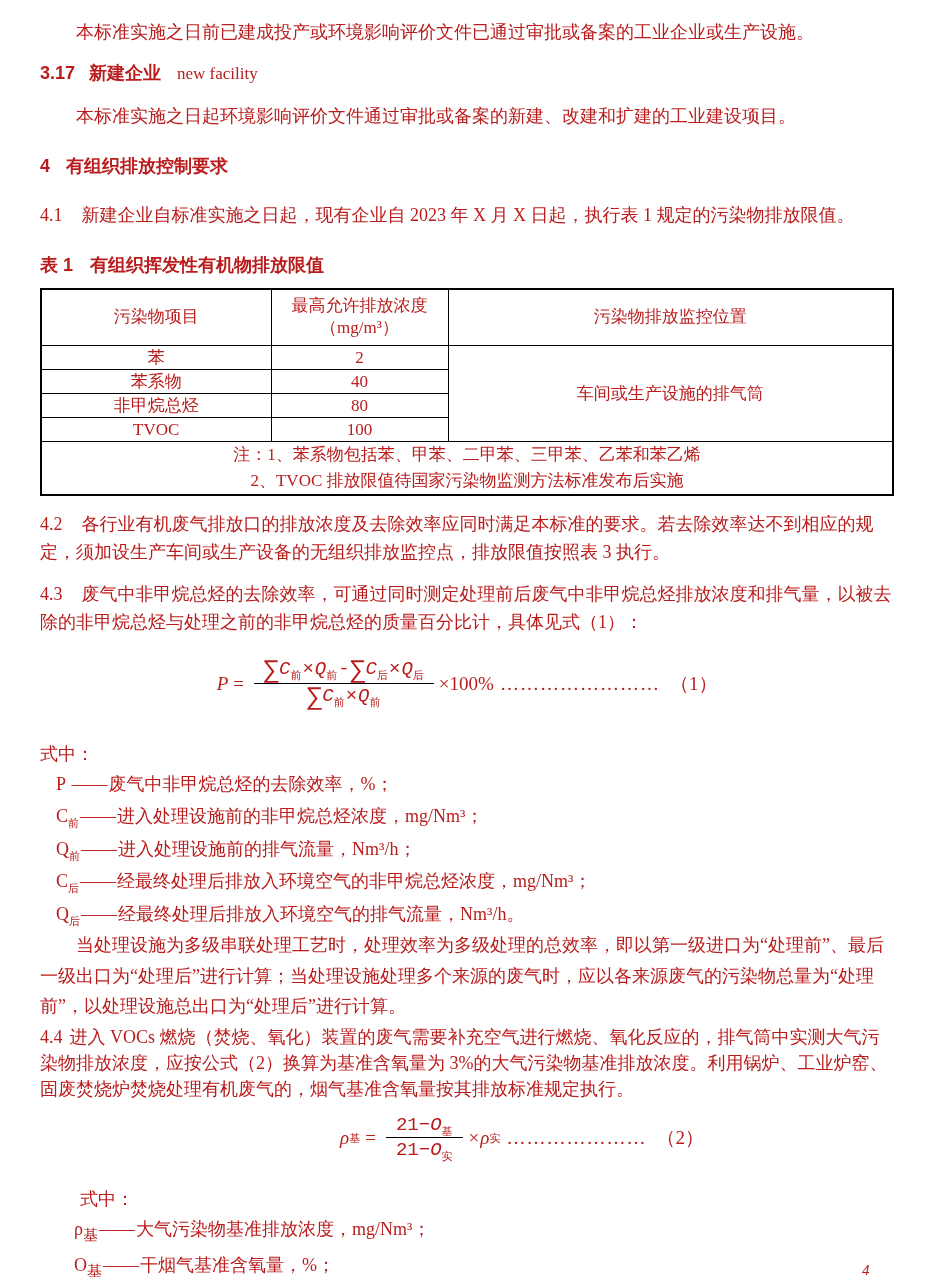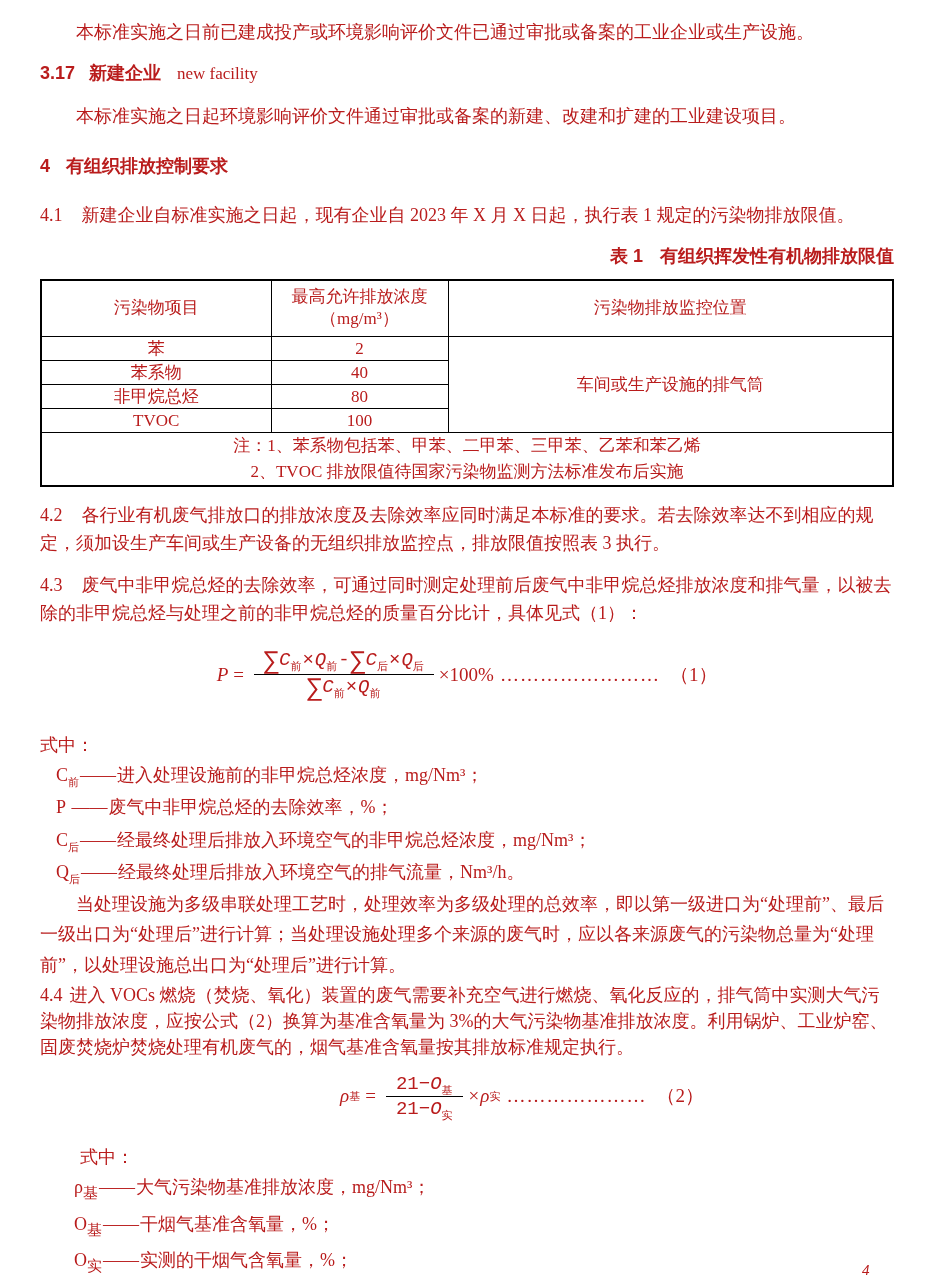--- a/index.html
+++ b/index.html
@@ -26,21 +26,21 @@
   .h317 .t-en  { font-family: "Liberation Serif", "DejaVu Serif", serif; font-weight: normal; font-size: 17px; }
 
   .h4 { margin-top: 22px; font-size: 18px; }
   .h4 .s-num { margin-right: 16px; }
 
   .clause { margin-top: 21px; }
   .cnum  { margin-right: 19px; }
   .cnum-tight { margin-right: 7px; margin-top: 44px; }
   .mt14 { margin-top: 14px; }
 
-  .table-title { margin-top: 13px; text-align: right; font-size: 18px; }
+  .table-title { margin-top: 22px; text-align: left; font-size: 18px; }
   .table-title .tt-gap { margin-left: 17px; }
 
   table.t1 {
     width: 100%;
     margin-top: 9px;
     border-collapse: collapse;
     border: 2px solid #000;
     table-layout: fixed;
   }
   table.t1 td {
@@ -172,22 +172,23 @@
       <span class="fnum"><span class="sigma">∑</span><span class="fvar">C</span><sub>前</sub><span class="fop">×</span><span class="fvar">Q</span><sub>前</sub><span class="fop">-</span><span class="sigma">∑</span><span class="fvar">C</span><sub>后</sub><span class="fop">×</span><span class="fvar">Q</span><sub>后</sub></span>
       <span class="fden"><span class="sigma">∑</span><span class="fvar">C</span><sub>前</sub><span class="fop">×</span><span class="fvar">Q</span><sub>前</sub></span>
     </span>
     <span>×100%</span>
     <span class="fdots">……………………</span>
     <span class="flabel">（1）</span>
   </div>
 
   <p class="where">式中：</p>
 
+  <p class="def-line"><span class="dsym">P</span><sub></sub> <span class="ddash">——</span><span>废气中非甲烷总烃的去除效率，%；</span></p>
   <p class="def-line"><span class="dsym">C</span><sub>前</sub><span class="ddash">——</span><span>进入处理设施前的非甲烷总烃浓度，mg/Nm³；</span></p>
-  <p class="def-line"><span class="dsym">P</span><sub></sub> <span class="ddash">——</span><span>废气中非甲烷总烃的去除效率，%；</span></p>
+  <p class="def-line"><span class="dsym">Q</span><sub>前</sub><span class="ddash">——</span><span>进入处理设施前的排气流量，Nm³/h；</span></p>
   <p class="def-line"><span class="dsym">C</span><sub>后</sub><span class="ddash">——</span><span>经最终处理后排放入环境空气的非甲烷总烃浓度，mg/Nm³；</span></p>
   <p class="def-line"><span class="dsym">Q</span><sub>后</sub><span class="ddash">——</span><span>经最终处理后排放入环境空气的排气流量，Nm³/h。</span></p>
 
   <p class="indent2 para3">当处理设施为多级串联处理工艺时，处理效率为多级处理的总效率，即以第一级进口为“处理前”、最后一级出口为“处理后”进行计算；当处理设施处理多个来源的废气时，应以各来源废气的污染物总量为“处理前”，以处理设施总出口为“处理后”进行计算。</p>
 
   <p class="para44">
     <span class="cnum-tight">4.4</span><span>进入 VOCs 燃烧（焚烧、氧化）装置的废气需要补充空气进行燃烧、氧化反应的，排气筒中实测大气污染物排放浓度，应按公式（2）换算为基准含氧量为 3%的大气污染物基准排放浓度。利用锅炉、工业炉窑、固废焚烧炉焚烧处理有机废气的，烟气基准含氧量按其排放标准规定执行。</span>
   </p>
 
   <div class="formula-row f2">

